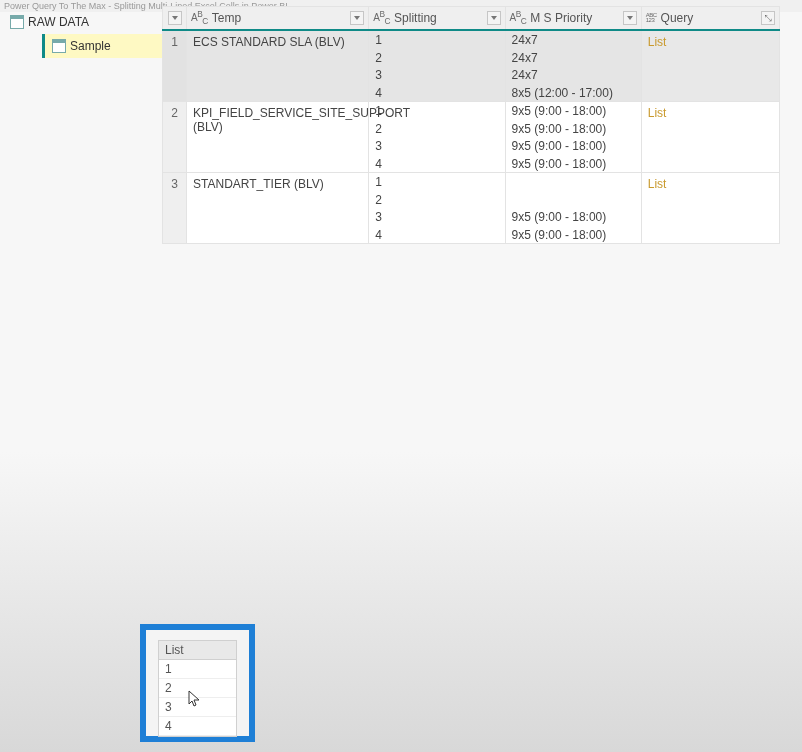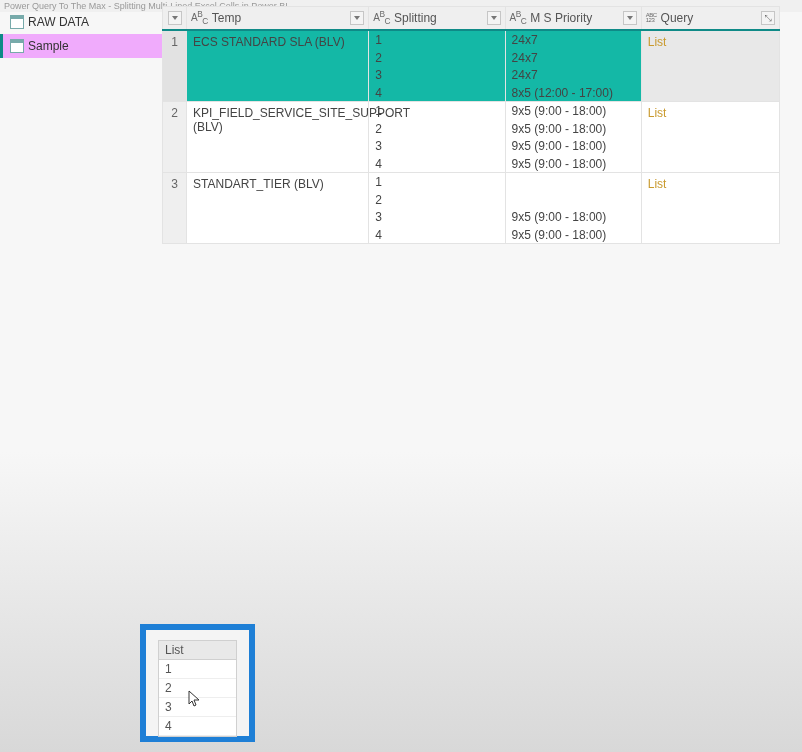--- a/index.html
+++ b/index.html
@@ -43,23 +43,24 @@
   }
   .sidebar-item {
     display: flex;
     align-items: center;
     height: 24px;
     padding-left: 10px;
     gap: 4px;
     cursor: pointer;
   }
   .sidebar-item.selected {
-    background: #f0abfc;
+    background: #fef9c3;
     border-left: 3px solid #0f8a87;
     padding-left: 7px;
+    margin-left: 42px;
   }
   .sidebar-icon {
     width: 14px; height: 14px;
     display: inline-block;
     border: 1px solid #7aa;
     background:
       linear-gradient(#7aa,#7aa) 0 0/100% 3px no-repeat,
       #fff;
   }
   .sidebar-label {
@@ -152,21 +153,21 @@
   .multi {
     padding: 0;
   }
   .multi div {
     padding: 2px 6px 2px 6px;
     height: 17.5px;
     line-height: 14px;
   }
   .linkish { color: #c99a2e; }
 
-  tbody tr.first-data td { background: #14b8a6; }
+  tbody tr.first-data td { background: #e5e5e5; }
   tbody tr.first-data td.rownum { background: #e2e2e2; }
   tbody tr.first-data td.tempcell { background: #e8e8e8; }
 
   
   .preview-box {
     position: absolute;
     left: 140px;
     top: 624px;
     width: 115px;
     height: 118px;

